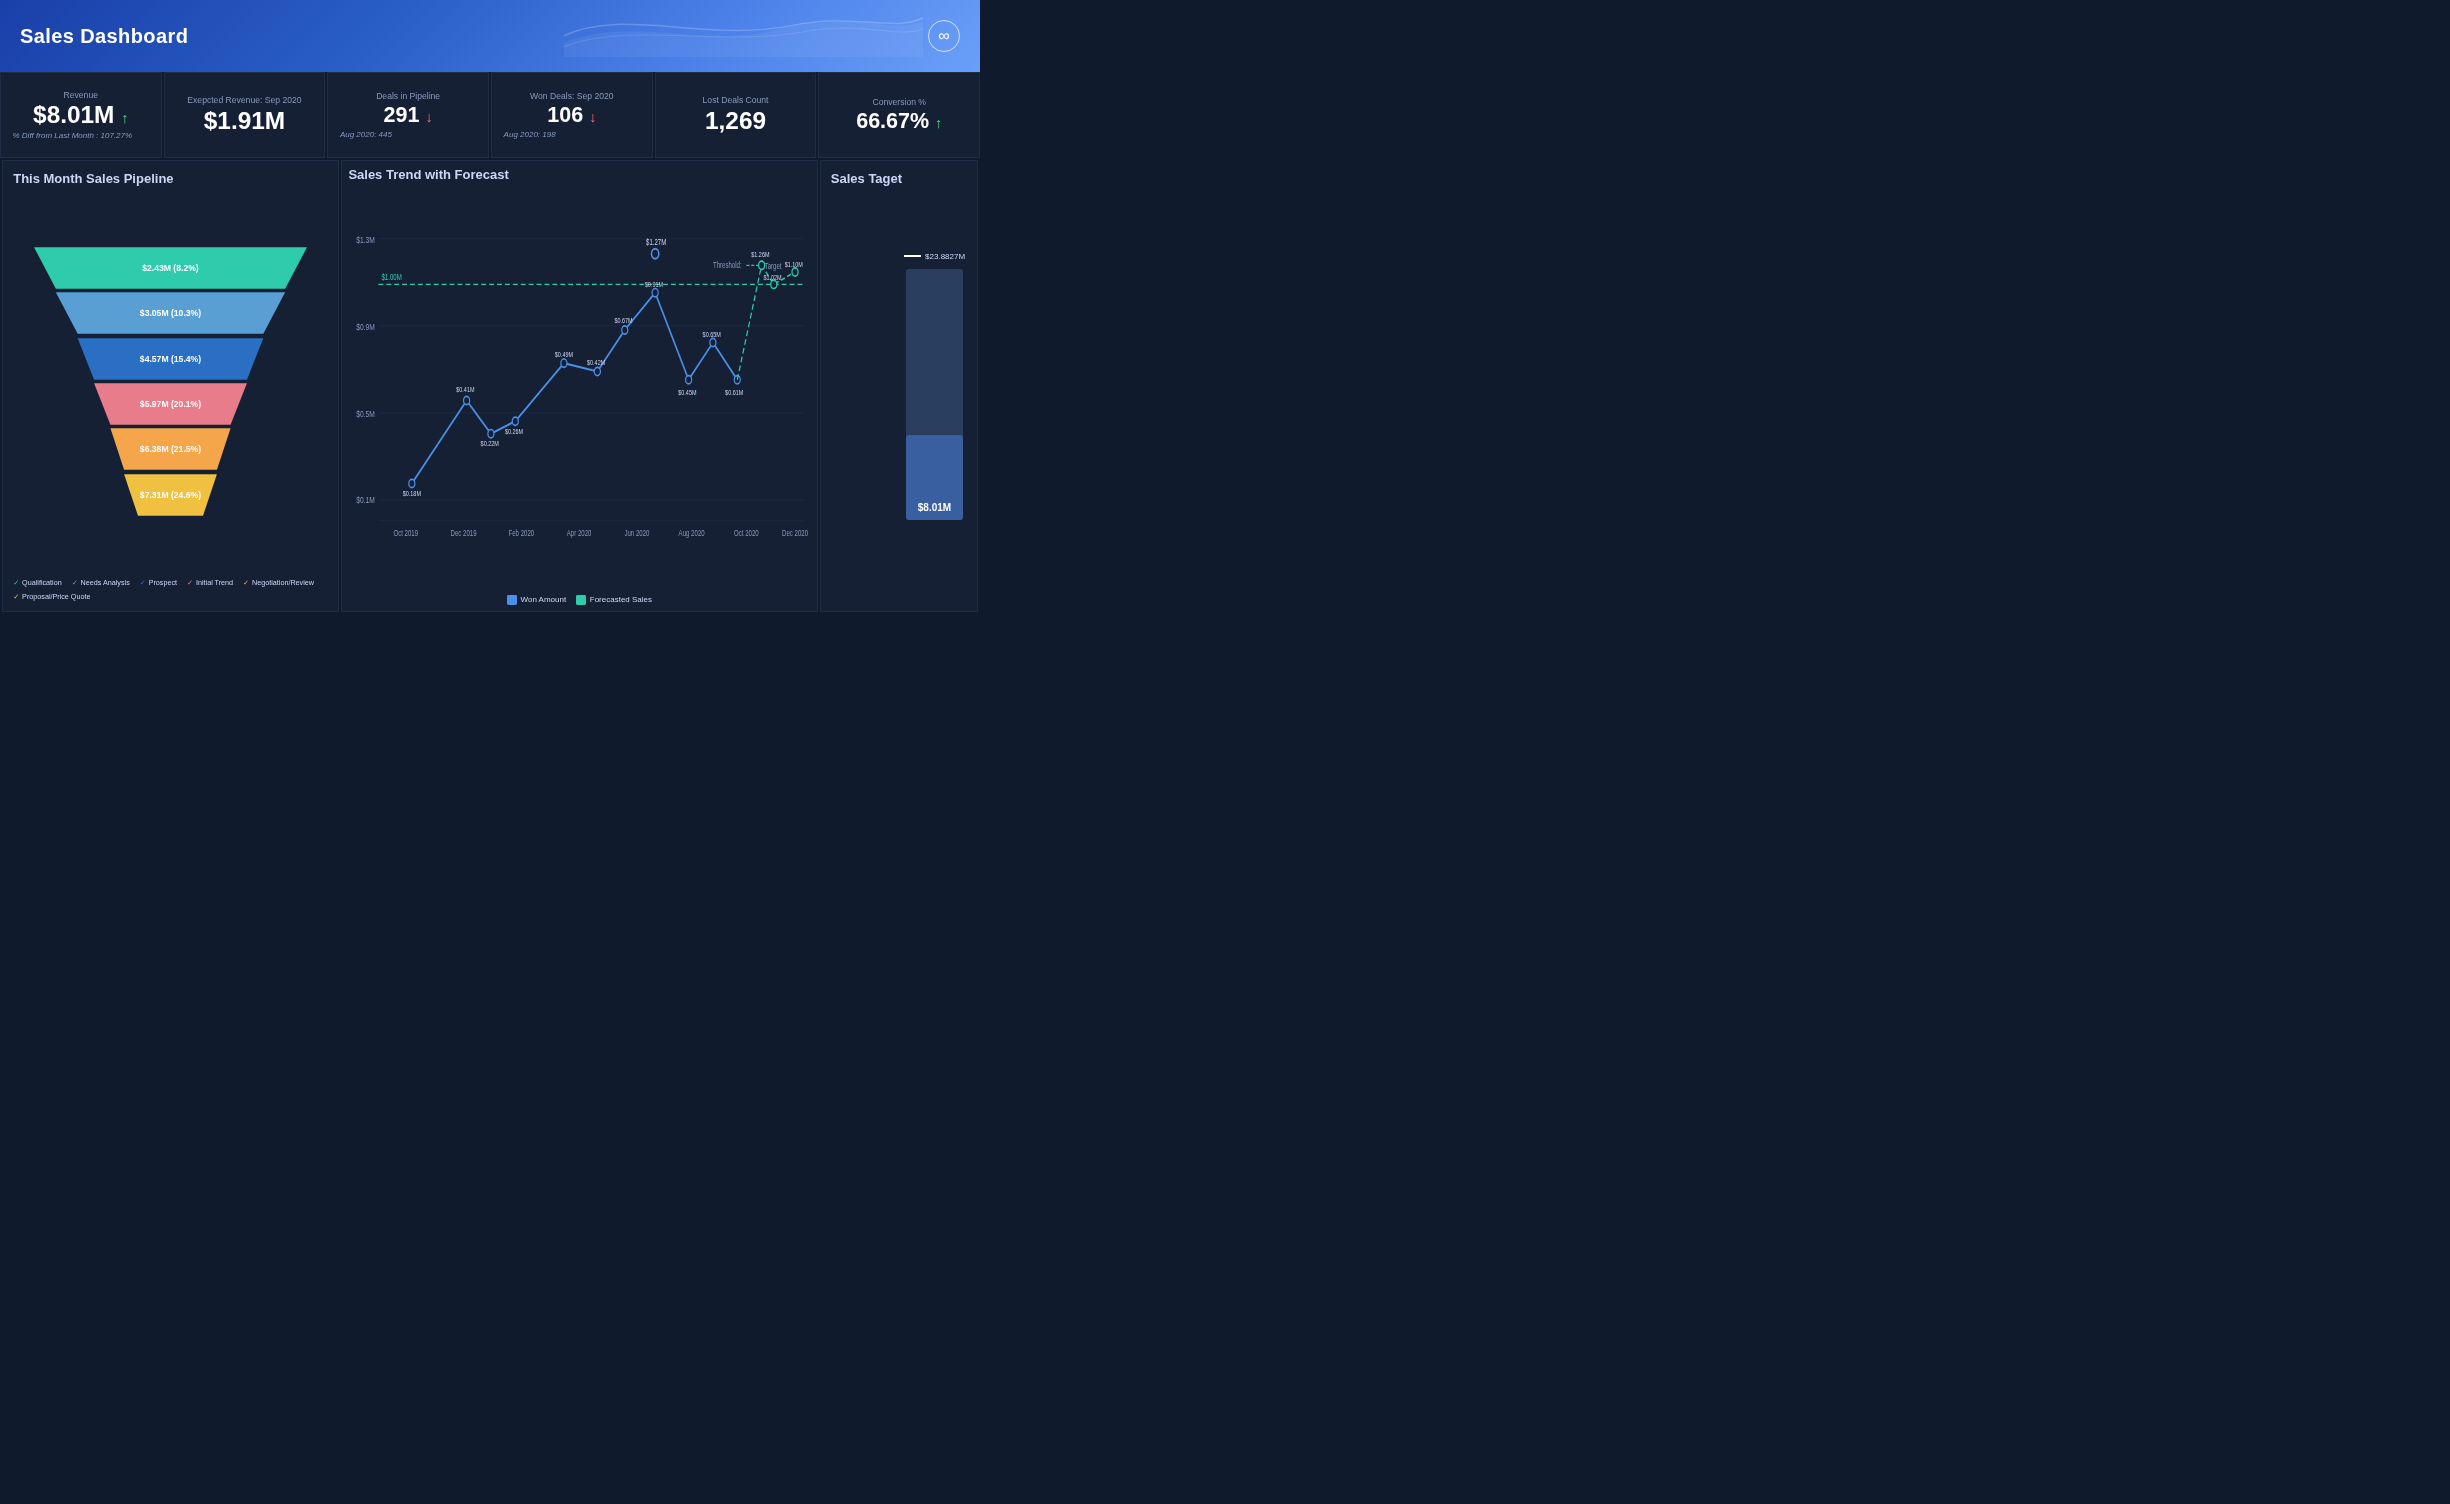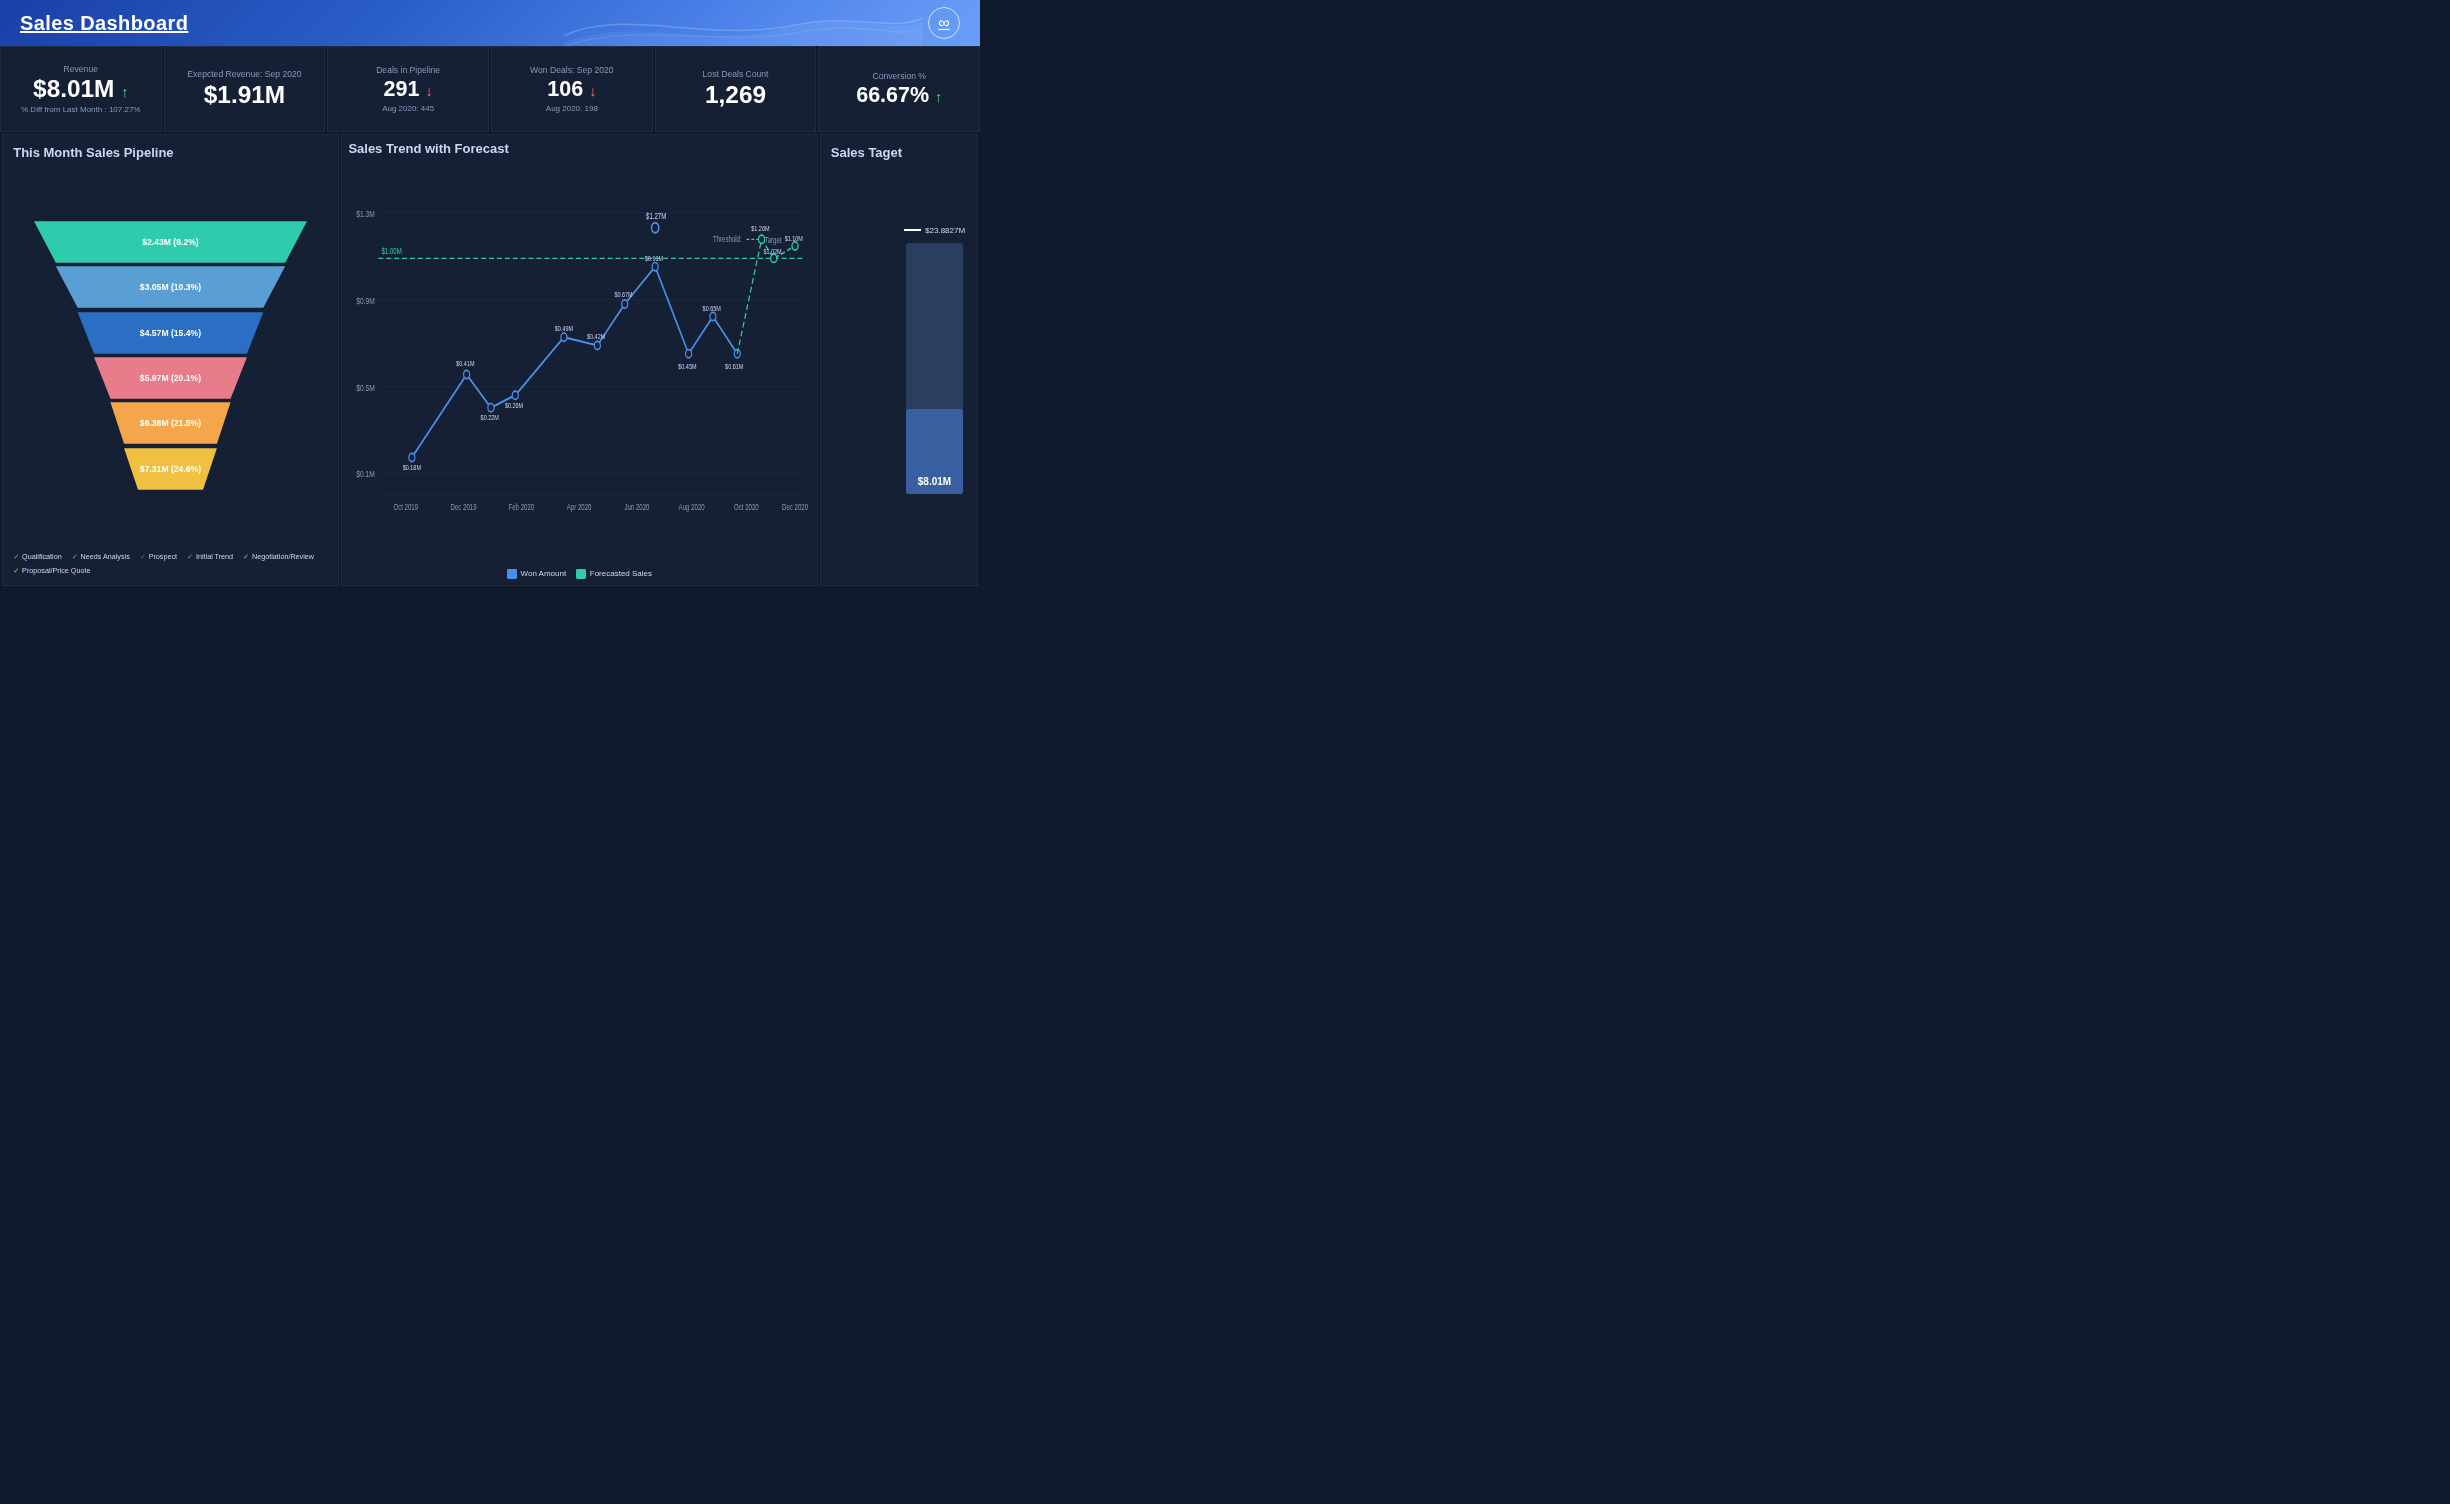--- a/index.html
+++ b/index.html
@@ -12,24 +12,23 @@
       overflow: hidden;
     }
 
     
     .header {
       background: linear-gradient(135deg, #1a3fa8 0%, #2a5fc8 40%, #4a7fe8 70%, #6a9ff8 100%);
       padding: 13px 20px;
       display: flex;
       align-items: center;
       justify-content: space-between;
-      height: 46px;
+      height: 72px;
       position: relative;
       overflow: hidden;
-      text-decoration: underline;
     }
     .header-wave {
       position: absolute;
       right: 57px;
       top: 0;
       bottom: 0;
       width: 359px;
       opacity: 0.4;
     }
     .header-title {
@@ -78,22 +77,23 @@
       font-size: 21.5px;
       font-weight: 700;
       color: #fff;
       text-align: center;
       line-height: 1.1;
     }
     .kpi-value.large { font-size: 24.4px; }
     .kpi-sub {
       font-size: 8px;
       color: #8899bb;
-      text-align: center;
+      text-align: left;
       margin-top: 2.2px;
+      font-style: italic;
     }
     .arrow-up { color: #4ade80; font-size: 14.4px; }
     .arrow-down { color: #f87171; font-size: 14.4px; }
 
     
     .main-content {
       display: grid;
       grid-template-columns: 337px 1fr 158px;
       gap: 2.2px;
       background: #0f1b2d;

